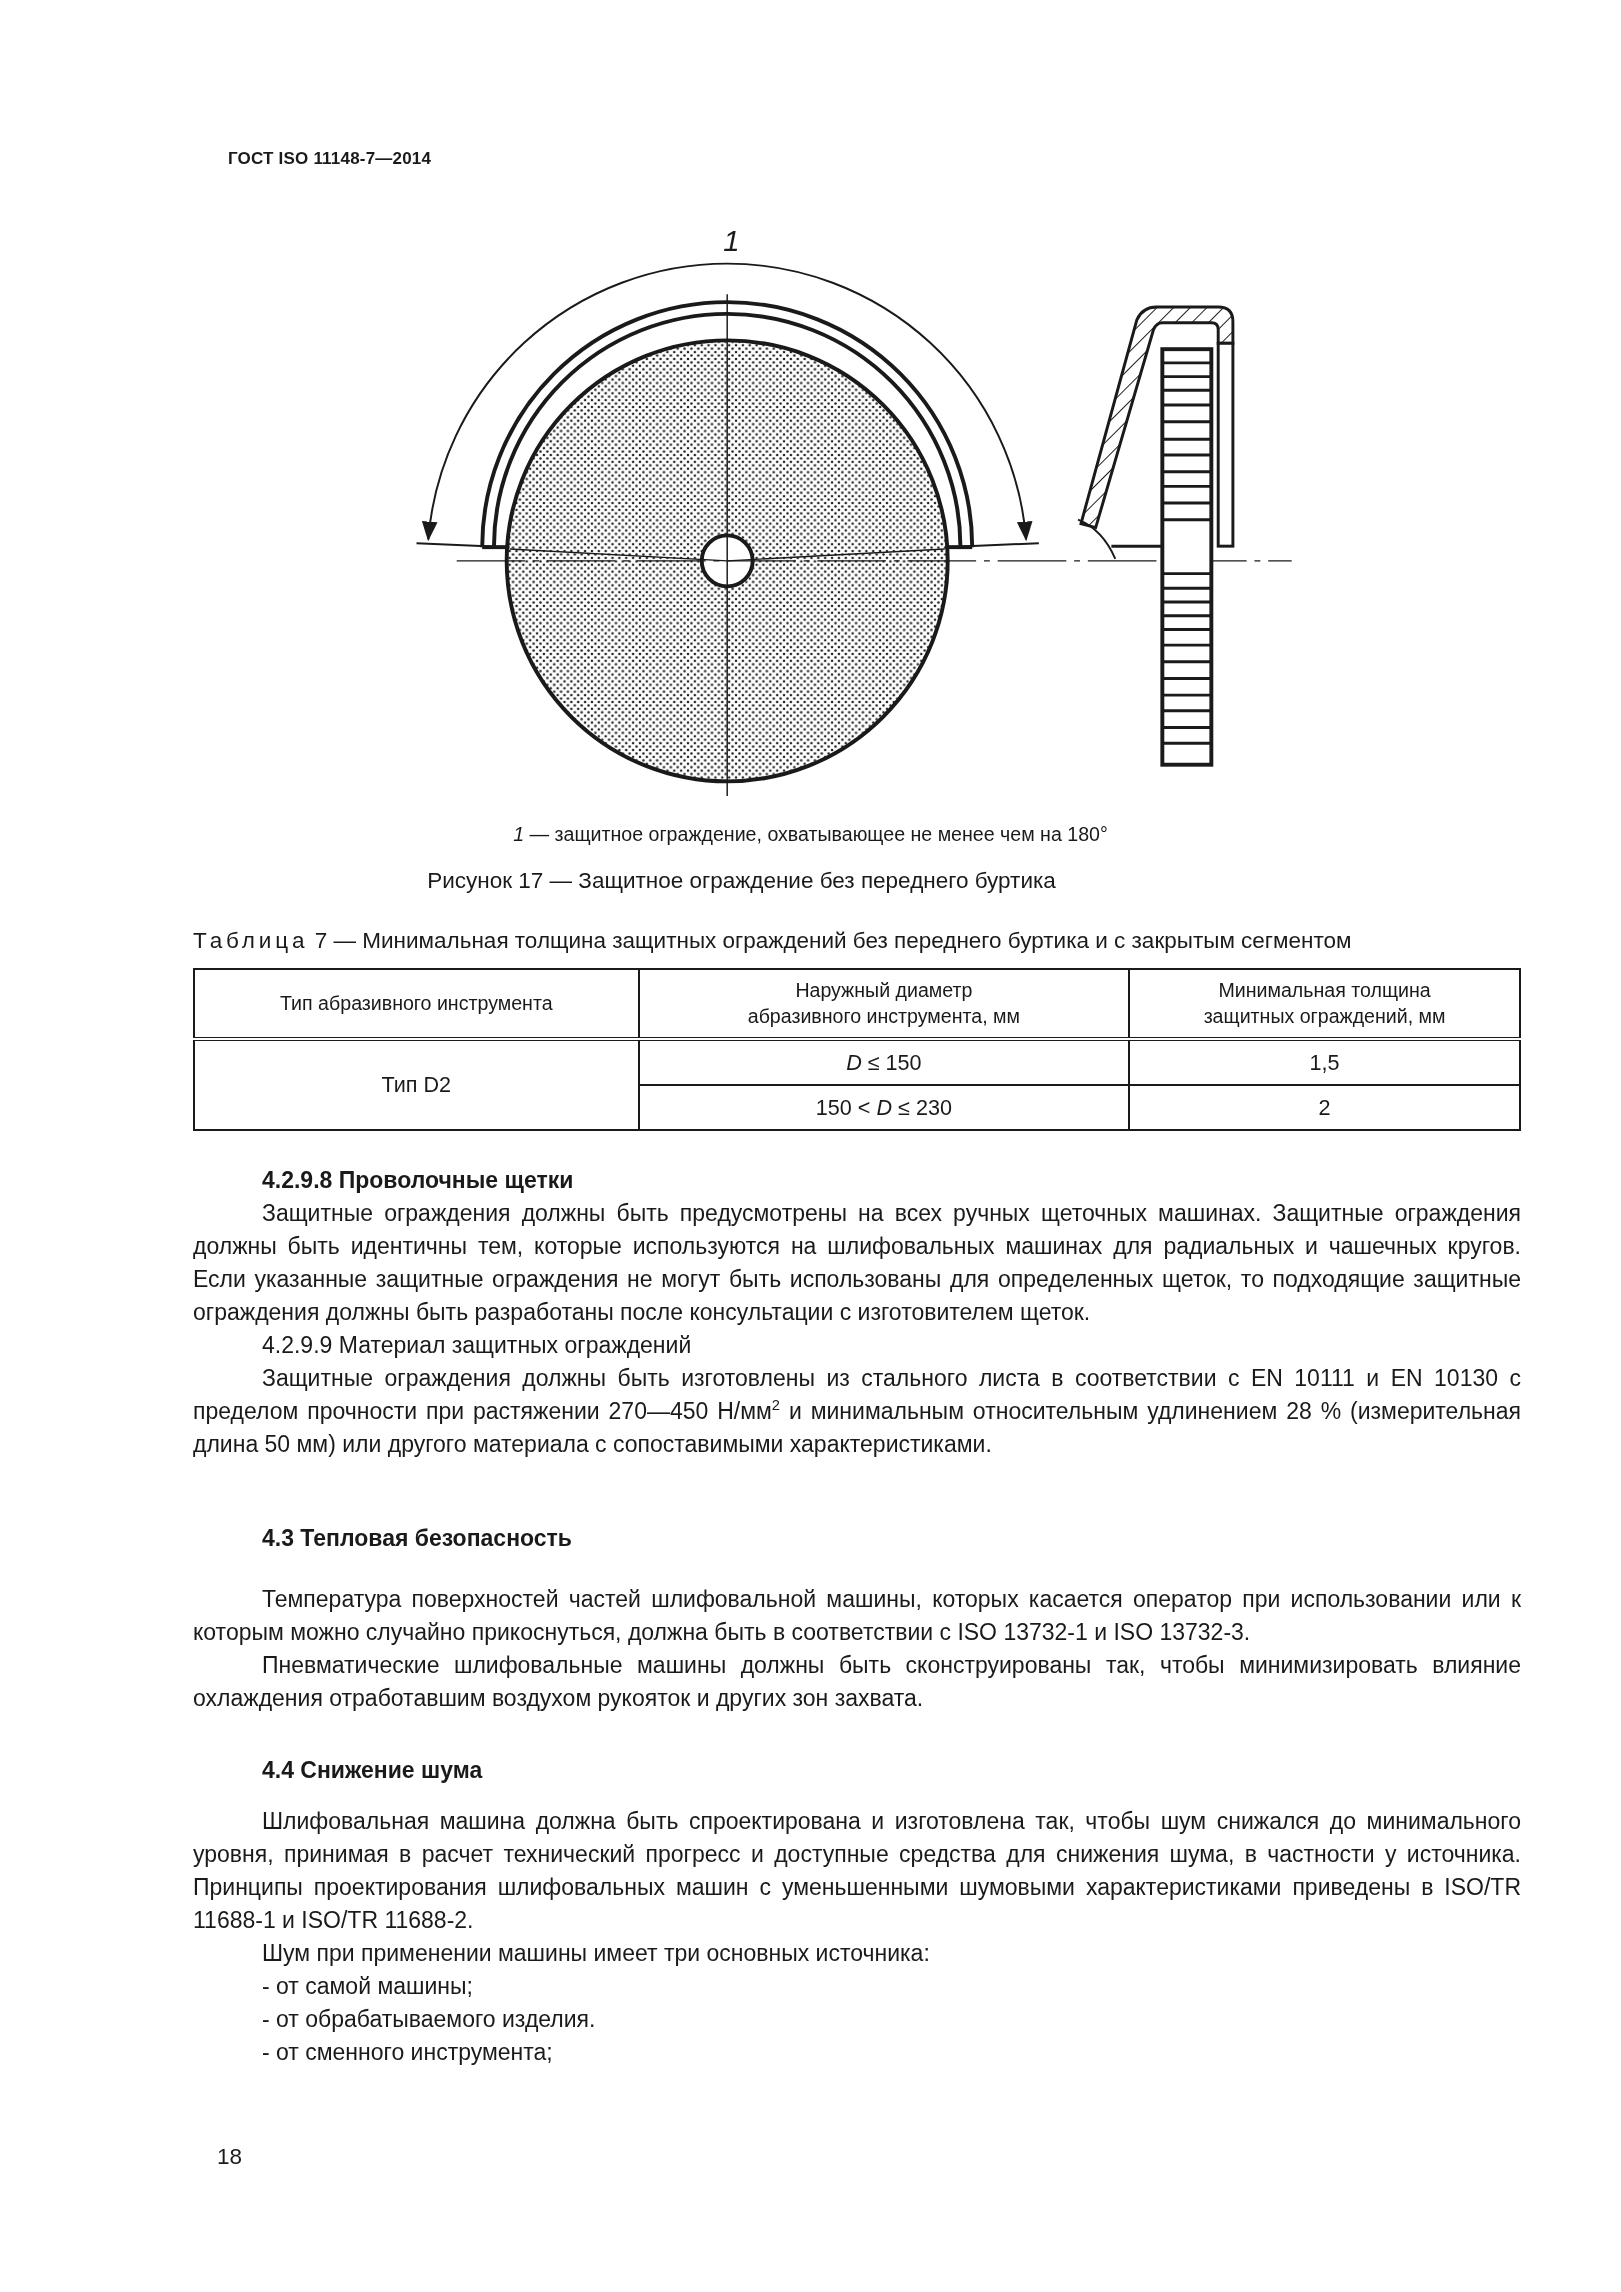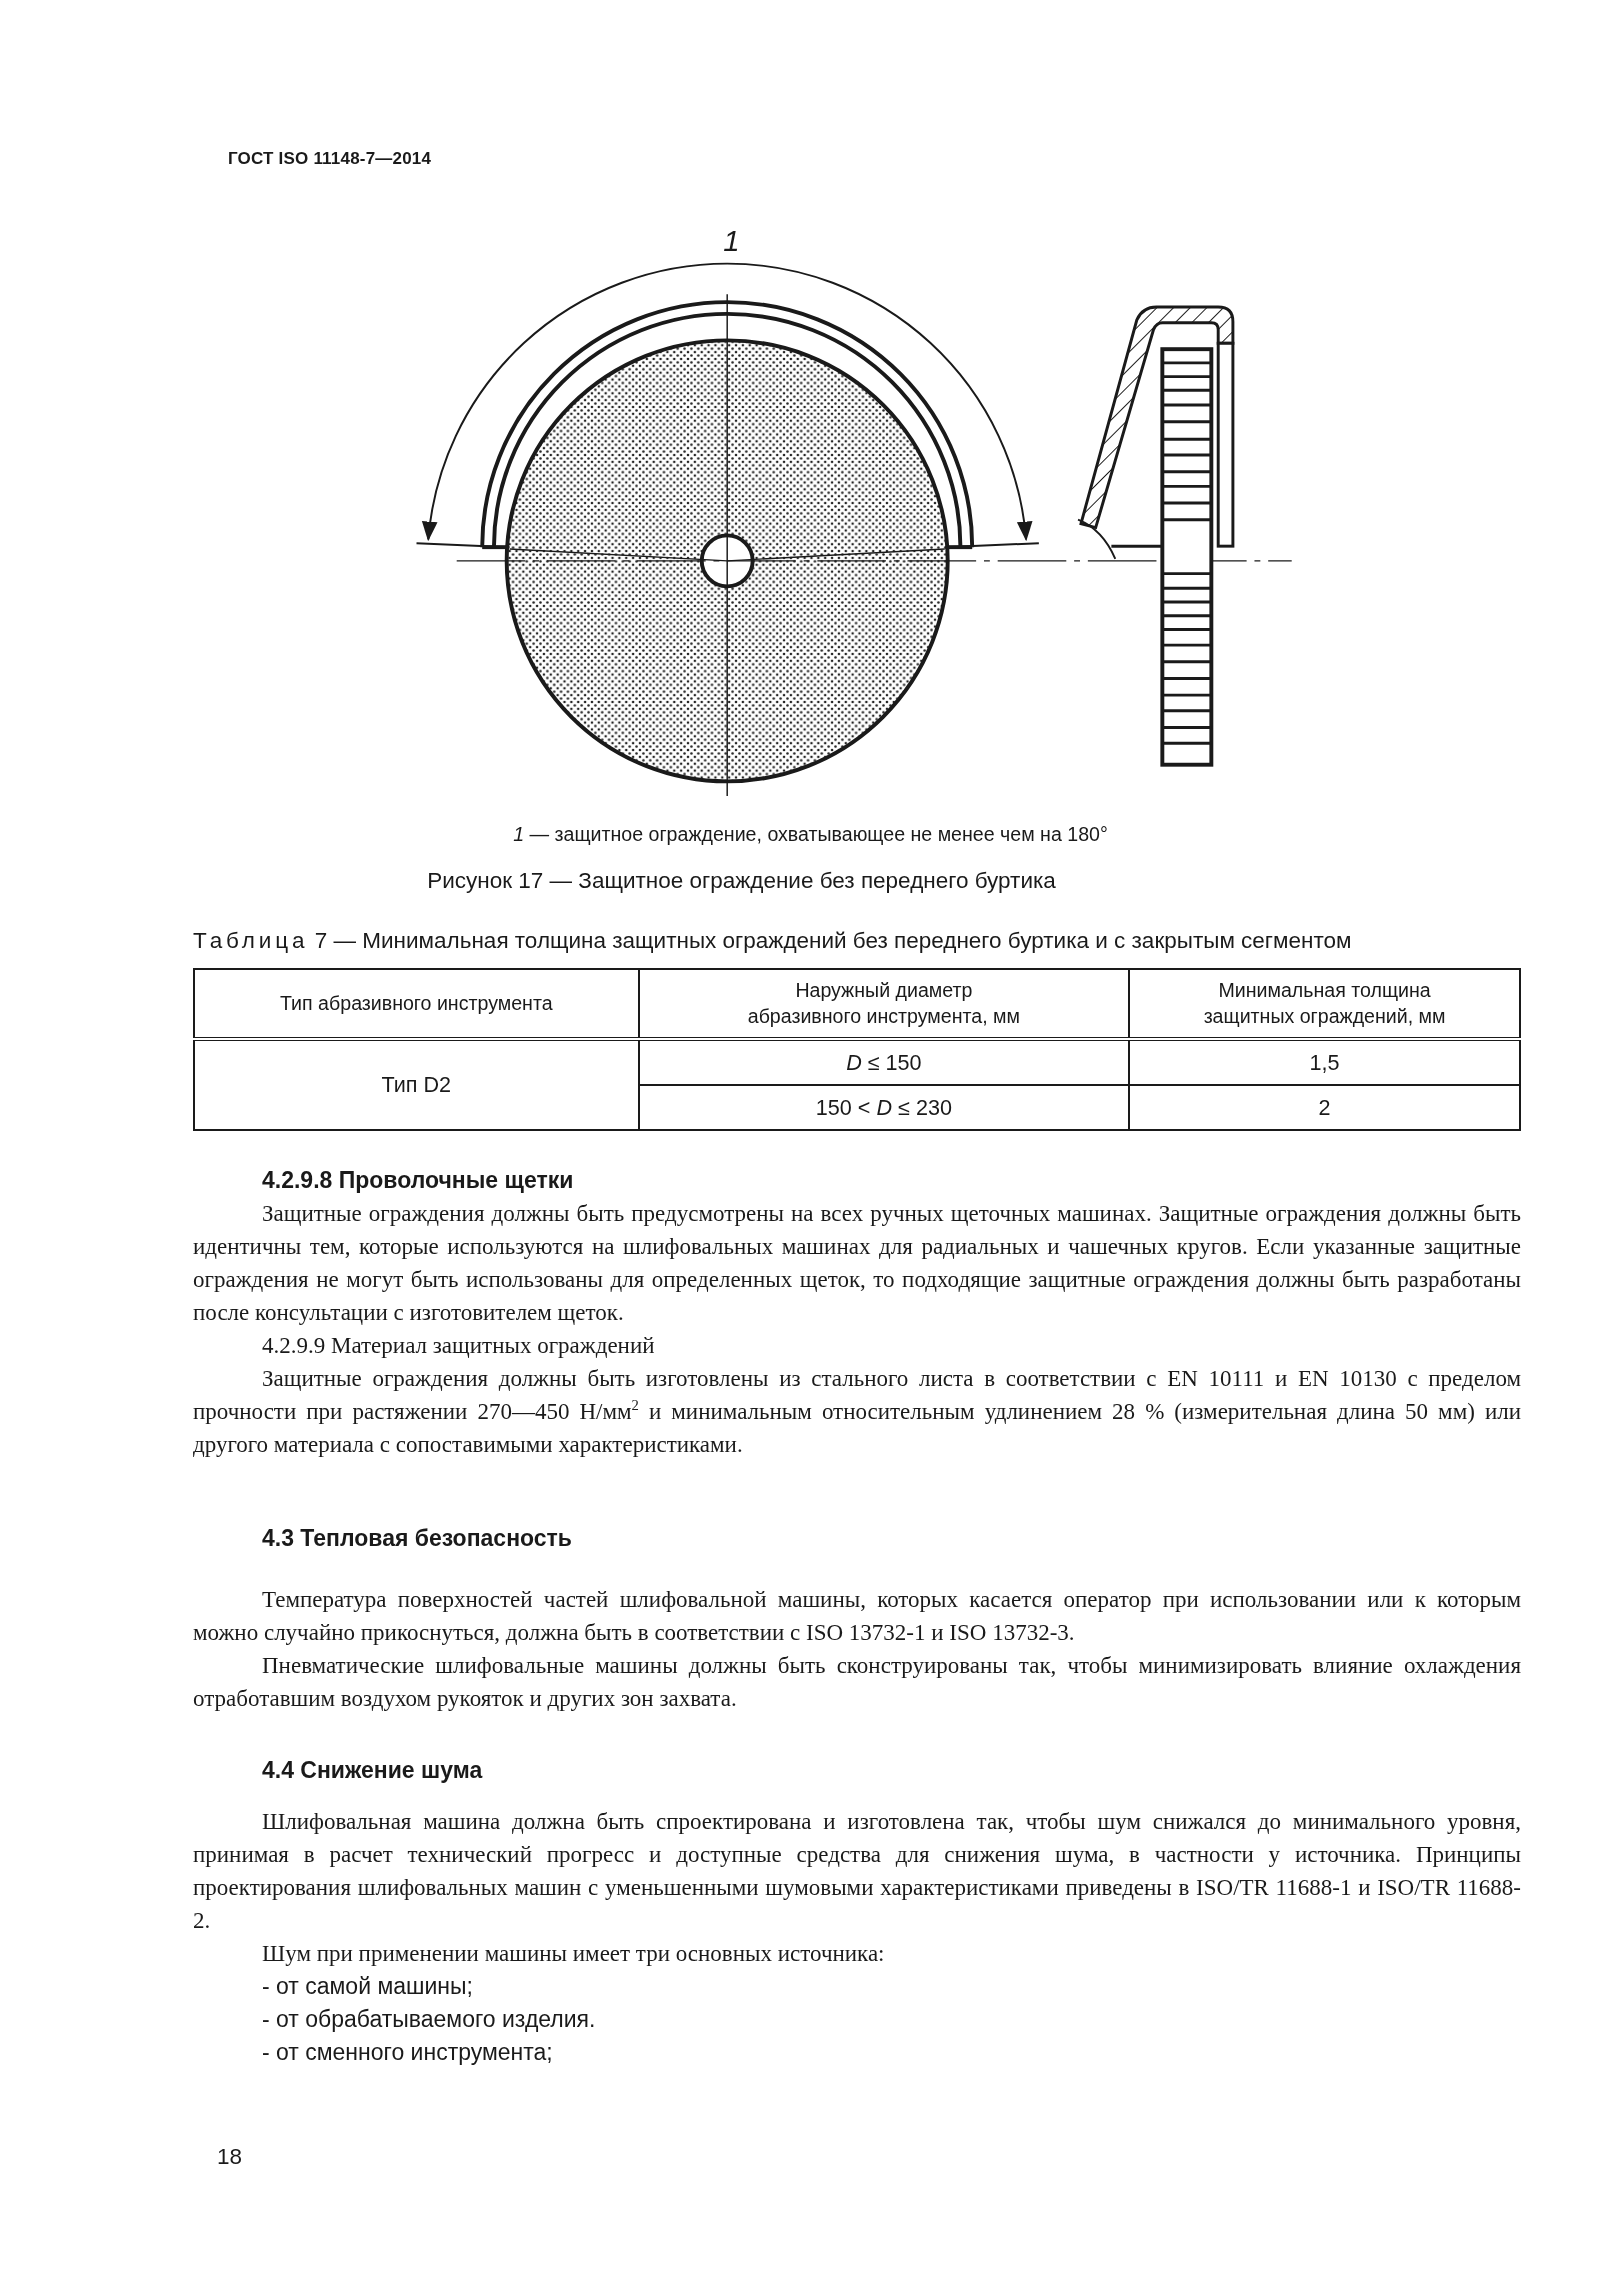--- a/index.html
+++ b/index.html
@@ -16,21 +16,21 @@
   table.spec { position: absolute; left: 193px; top: 968px; width: 1328px; border-collapse: collapse;
                font-size: 19.6px; }
   table.spec td, table.spec th { border: 2.9px solid #1a1a1a; text-align: center; font-weight: normal; padding: 0 9.8px; }
   table.spec thead th { height: 67px; line-height: 25.5px; }
   table.spec thead tr { border-bottom: 4.9px double #1a1a1a; border-radius: 25px; }
   table.spec tbody td { height: 43px; font-size: 21.6px; }
   table.spec .c1 { width: 423px; }
   table.spec .c2 { width: 469px; }
   .body-text { left: 193px; width: 1328px; font-size: 23px; line-height: 33px; text-align: justify; }
   .body-text p { margin: 0; }
-  .indent { text-indent: 69px; font-family: Liberation Serif, serif; }
+  .indent { text-indent: 69px; }
   .h { font-weight: bold; text-indent: 69px; }
   .list-item { padding-left: 69px; }
   .page-num { left: 193px; top: 2144px; font-size: 22.5px; margin-left: 24px; }
   sup { font-size: 14.7px; line-height: 0; }
 </style>
 </head>
 <body>
 
 <div class="abs doc-header">ГОСТ ISO 11148-7—2014</div>
 

